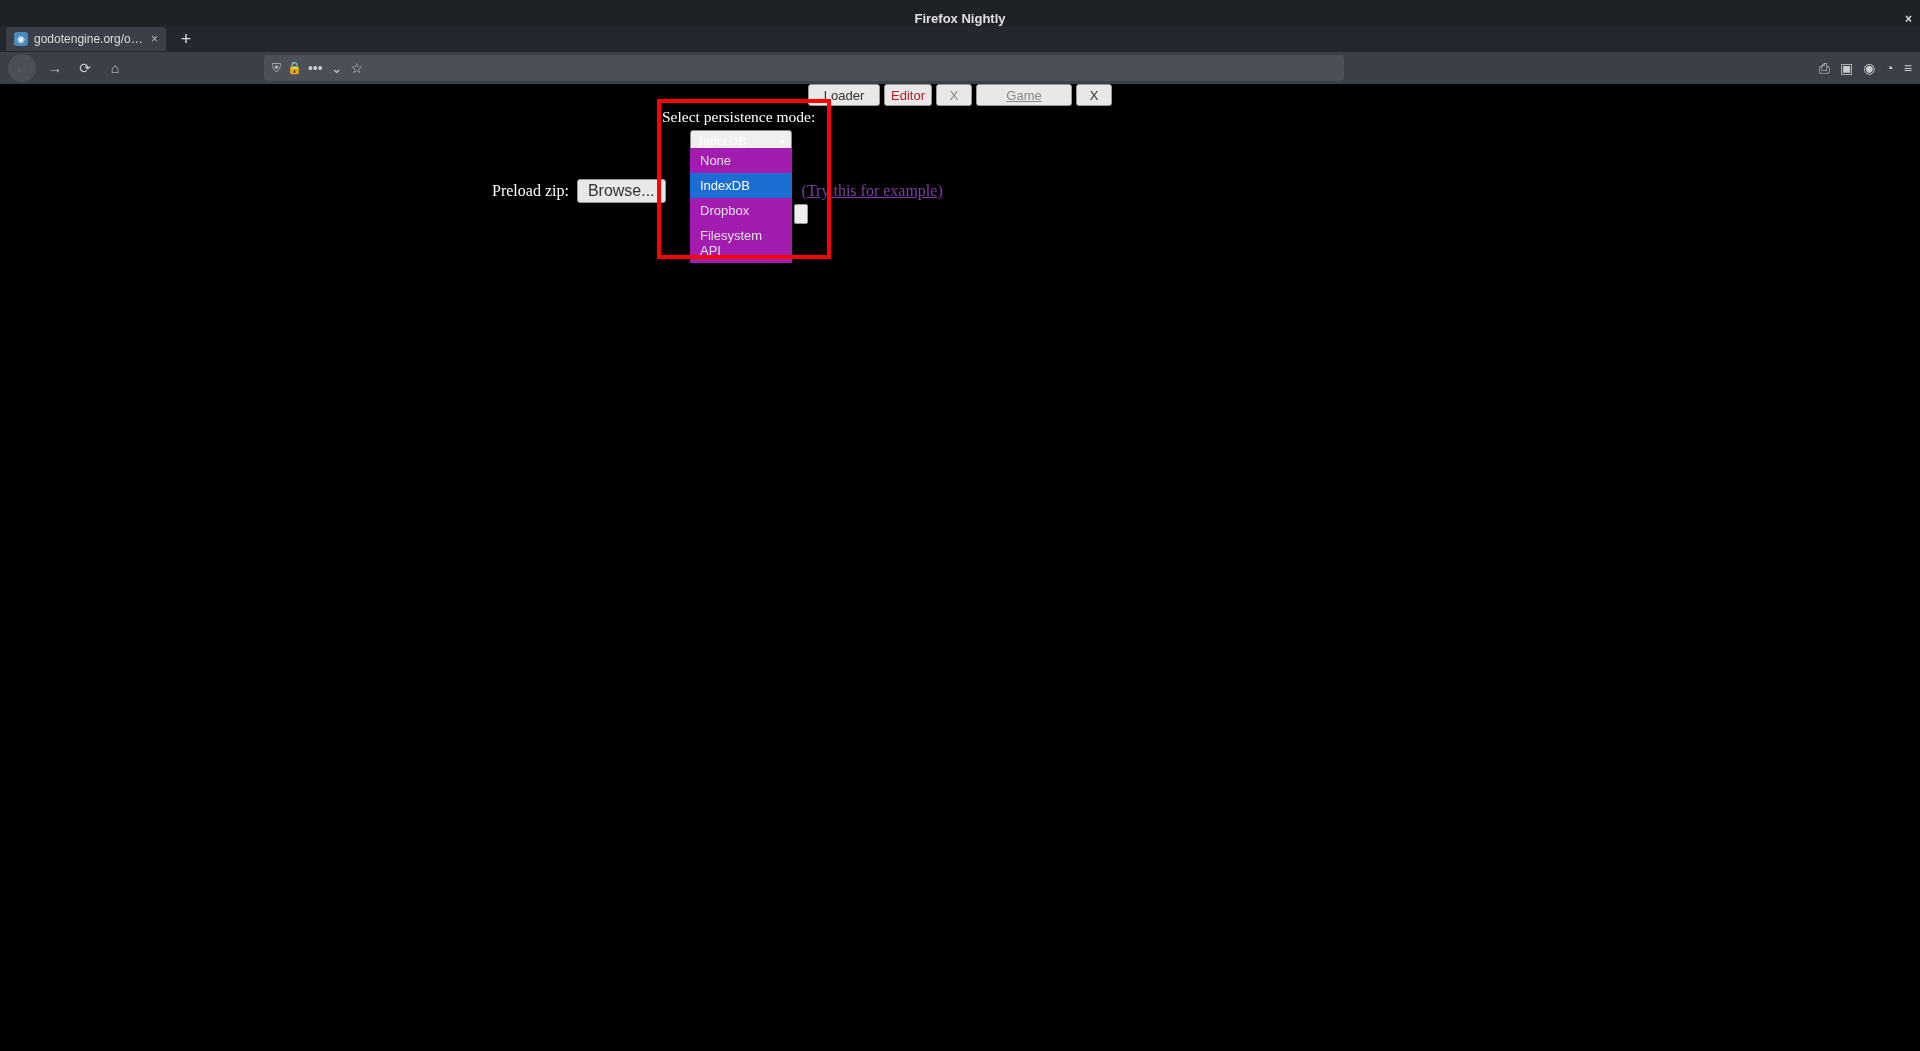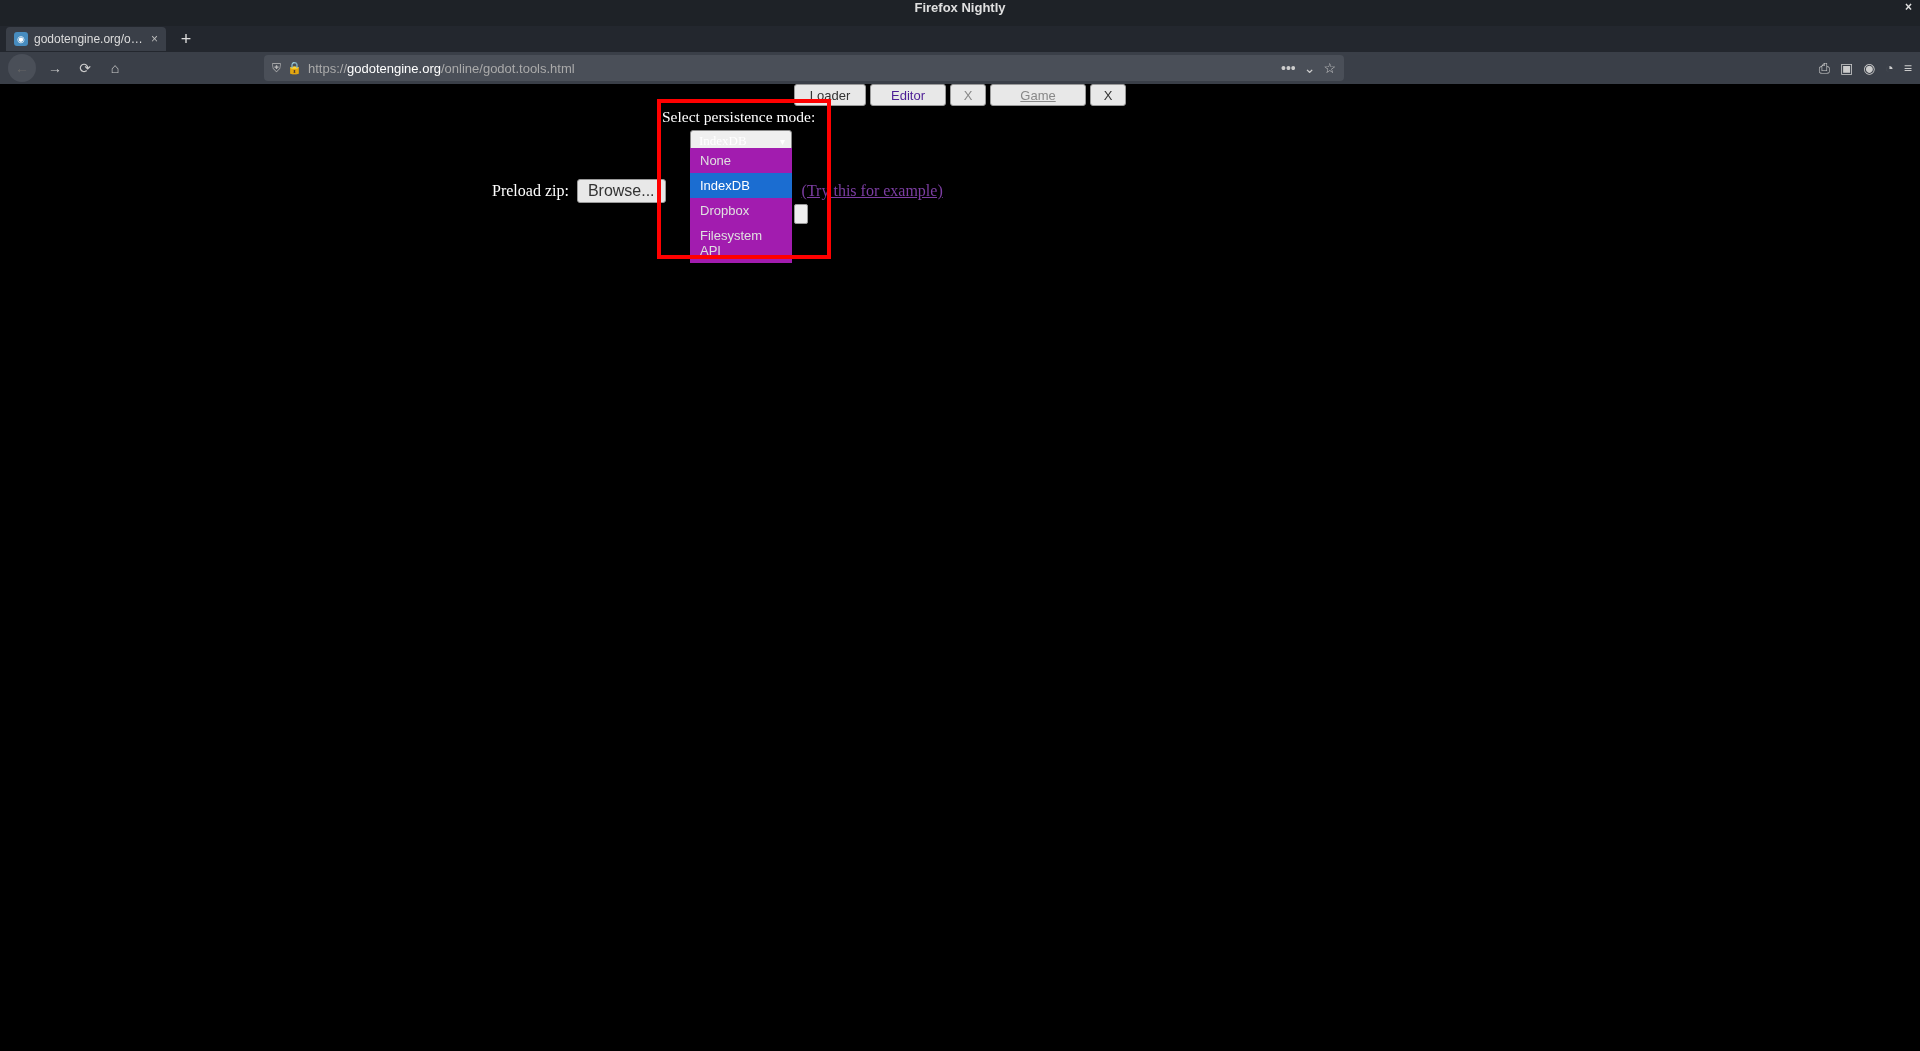--- a/index.html
+++ b/index.html
@@ -9,21 +9,21 @@
       background: #000;
       font-family: -apple-system, BlinkMacSystemFont, "Segoe UI", sans-serif;
       overflow: hidden;
       position: relative;
     }
     
     .titlebar {
       height: 26px;
       background: #1e2227;
       display: flex;
-      align-items: flex-start;
+      align-items: flex-end;
       justify-content: center;
       color: #e0e0e0;
       font-size: 13px;
       font-weight: 600;
       position: relative;
     }
     .titlebar-close {
       position: absolute;
       right: 8px;
       color: #e0e0e0;
@@ -165,21 +165,21 @@
     }
     .topbuttons button {
       height: 22px;
       font-size: 13px;
       border: 1px solid #999;
       border-radius: 3px;
       cursor: pointer;
       background: #e8e8e8;
     }
     .btn-loader { width: 72px; background: #e8e8e8; color: #333; }
-    .btn-editor { width: 76px; background: #d4d4d4; color: #4c1d95; }
+    .btn-editor { width: 48px; background: #d4d4d4; color: #b91c1c; }
     .btn-x1 { width: 36px; background: #d4d4d4; color: #888; }
     .btn-game { width: 96px; background: #d4d4d4; color: #888; text-decoration: underline; }
     .btn-x2 { width: 36px; background: #e8e8e8; color: #333; }
 
     .persist-block {
       position: absolute;
       top: 24px;
       left: 662px;
       color: #fff;
       font-family: Georgia, serif;
@@ -290,23 +290,20 @@
 
 <div class="urlbar">
   <span class="nav-btn back disabled">←</span>
   <span class="nav-btn">→</span>
   <span class="nav-btn">⟳</span>
   <span class="nav-btn">⌂</span>
 
   <div class="addressbox">
     <span class="addr-icon">⛨</span>
     <span class="addr-icon">🔒</span>
-    <span class="addr-text">
-      <span class="dim">https://</span><span class="white">godotengine.org</span><span class="dim">/online/godot.tools.html</span>
-    </span>
     <div class="addr-actions">
       <span>•••</span>
       <span>⌄</span>
       <span>☆</span>
     </div>
   </div>
 
   <div class="right-icons">
     <span>⎙</span>
     <span>▣</span>

